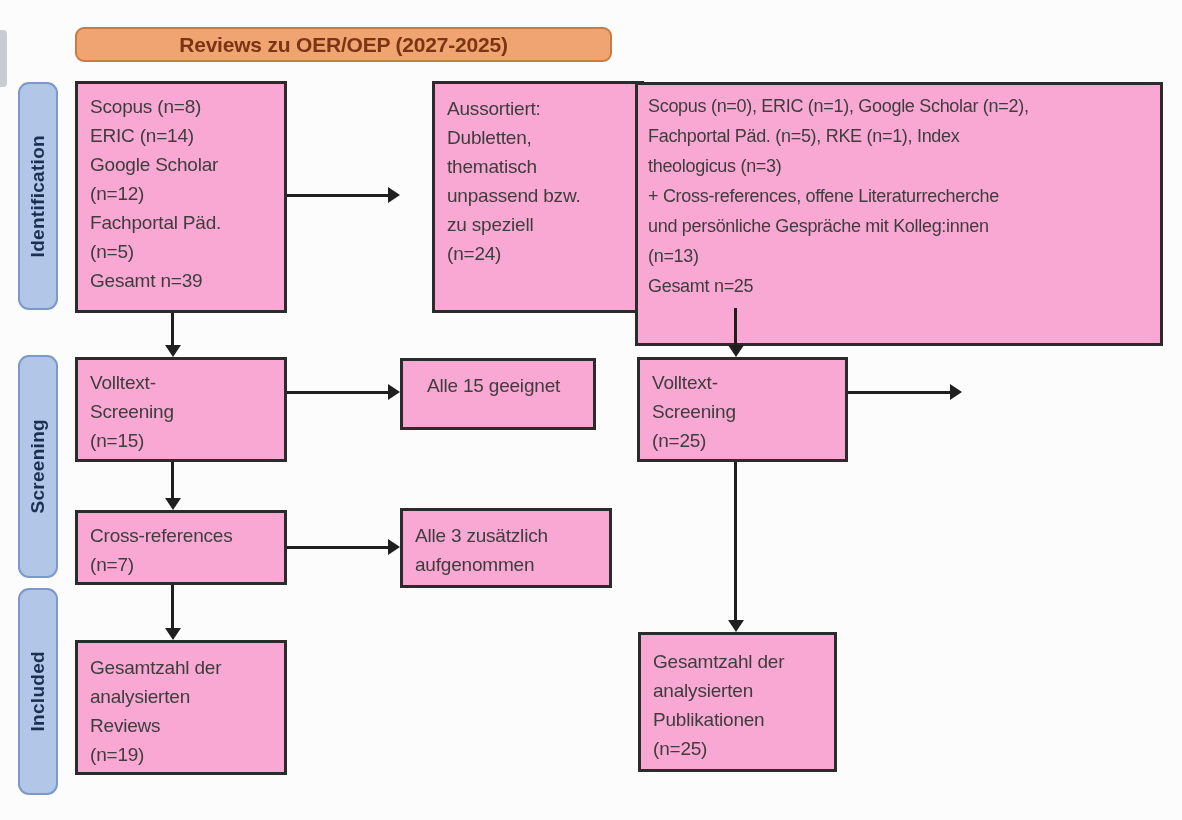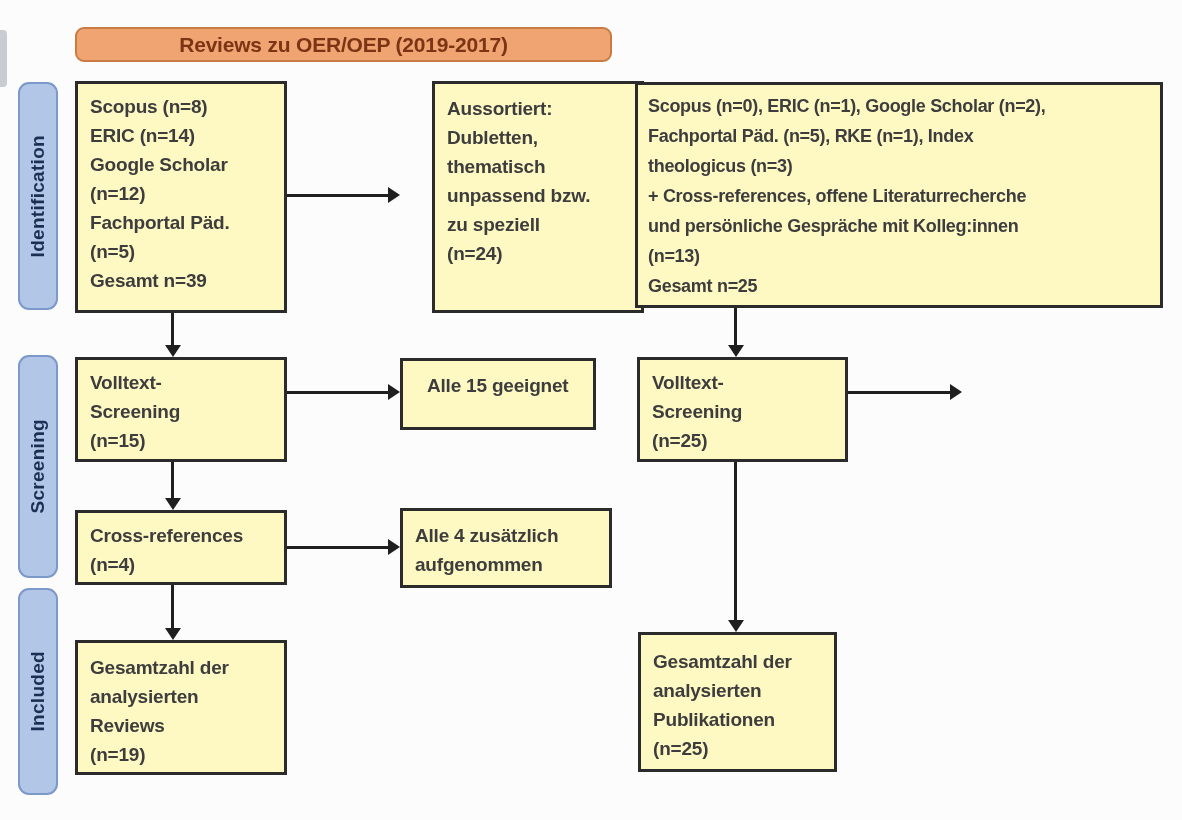--- a/index.html
+++ b/index.html
@@ -8,26 +8,26 @@
     background:#fcfcfc;
     font-family:"Liberation Sans", sans-serif;
     position:relative;
     overflow:hidden;
   }
   .canvas{position:absolute;inset:0;width:1182px;height:820px;}
 
   
   .box{
     position:absolute;
-    background:#fef9c3;
+    background:#f9a8d4;
     border:3px solid var(--box_border,#2b2b2b);
     box-sizing:border-box;
     color:var(--box_text,#3d3d3d);
     font-size:19px;
-    font-weight:bold;
+    font-weight:normal;
     letter-spacing:-0.2px;
     line-height:29px;
     padding:8px 12px;
     white-space:pre-line;
     overflow:hidden;
   }
   .box.small-text{font-size:18px;line-height:30px;letter-spacing:-0.3px;padding:6px 10px;}
 
   
   .hdr{
@@ -87,21 +87,21 @@
   }
 </style>
 </head>
 <body>
 
 <div class="canvas">
 
   <div class="edge-artifact"></div>
 
   <div class="hdr" style="left:75px;top:27px;width:537px;">
-    <span>Reviews zu OER/OEP (2019-2017)</span>
+    <span>Reviews zu OER/OEP (2027-2025)</span>
   </div>
 
   <div class="stage" style="top:82px;height:228px;">
     <span>Identification</span>
   </div>
   <div class="stage" style="top:355px;height:223px;">
     <span>Screening</span>
   </div>
   <div class="stage" style="top:588px;height:207px;">
     <span>Included</span>
@@ -122,31 +122,31 @@
 zu speziell
 (n=24)</div>
 
   <div class="box" style="left:75px;top:357px;width:212px;height:105px;">Volltext-
 Screening
 (n=15)</div>
 
   <div class="box" style="left:400px;top:358px;width:196px;height:72px;padding-top:10px;padding-left:24px;">Alle 15 geeignet</div>
 
   <div class="box" style="left:75px;top:510px;width:212px;height:75px;">Cross-references
-(n=4)</div>
+(n=7)</div>
 
-  <div class="box" style="left:400px;top:508px;width:212px;height:80px;padding-top:10px;">Alle 4 zusätzlich
+  <div class="box" style="left:400px;top:508px;width:212px;height:80px;padding-top:10px;">Alle 3 zusätzlich
 aufgenommen</div>
 
   <div class="box" style="left:75px;top:640px;width:212px;height:135px;padding-top:10px;">Gesamtzahl der
 analysierten
 Reviews
 (n=19)</div>
 
-  <div class="box small-text" style="left:635px;top:82px;width:528px;height:226px;">Scopus (n=0), ERIC (n=1), Google Scholar (n=2),
+  <div class="box small-text" style="left:635px;top:82px;width:528px;height:264px;">Scopus (n=0), ERIC (n=1), Google Scholar (n=2),
 Fachportal Päd. (n=5), RKE (n=1), Index
 theologicus (n=3)
 + Cross-references, offene Literaturrecherche
 und persönliche Gespräche mit Kolleg:innen
 (n=13)
 Gesamt n=25</div>
 
   <div class="box" style="left:637px;top:357px;width:211px;height:105px;">Volltext-
 Screening
 (n=25)</div>

